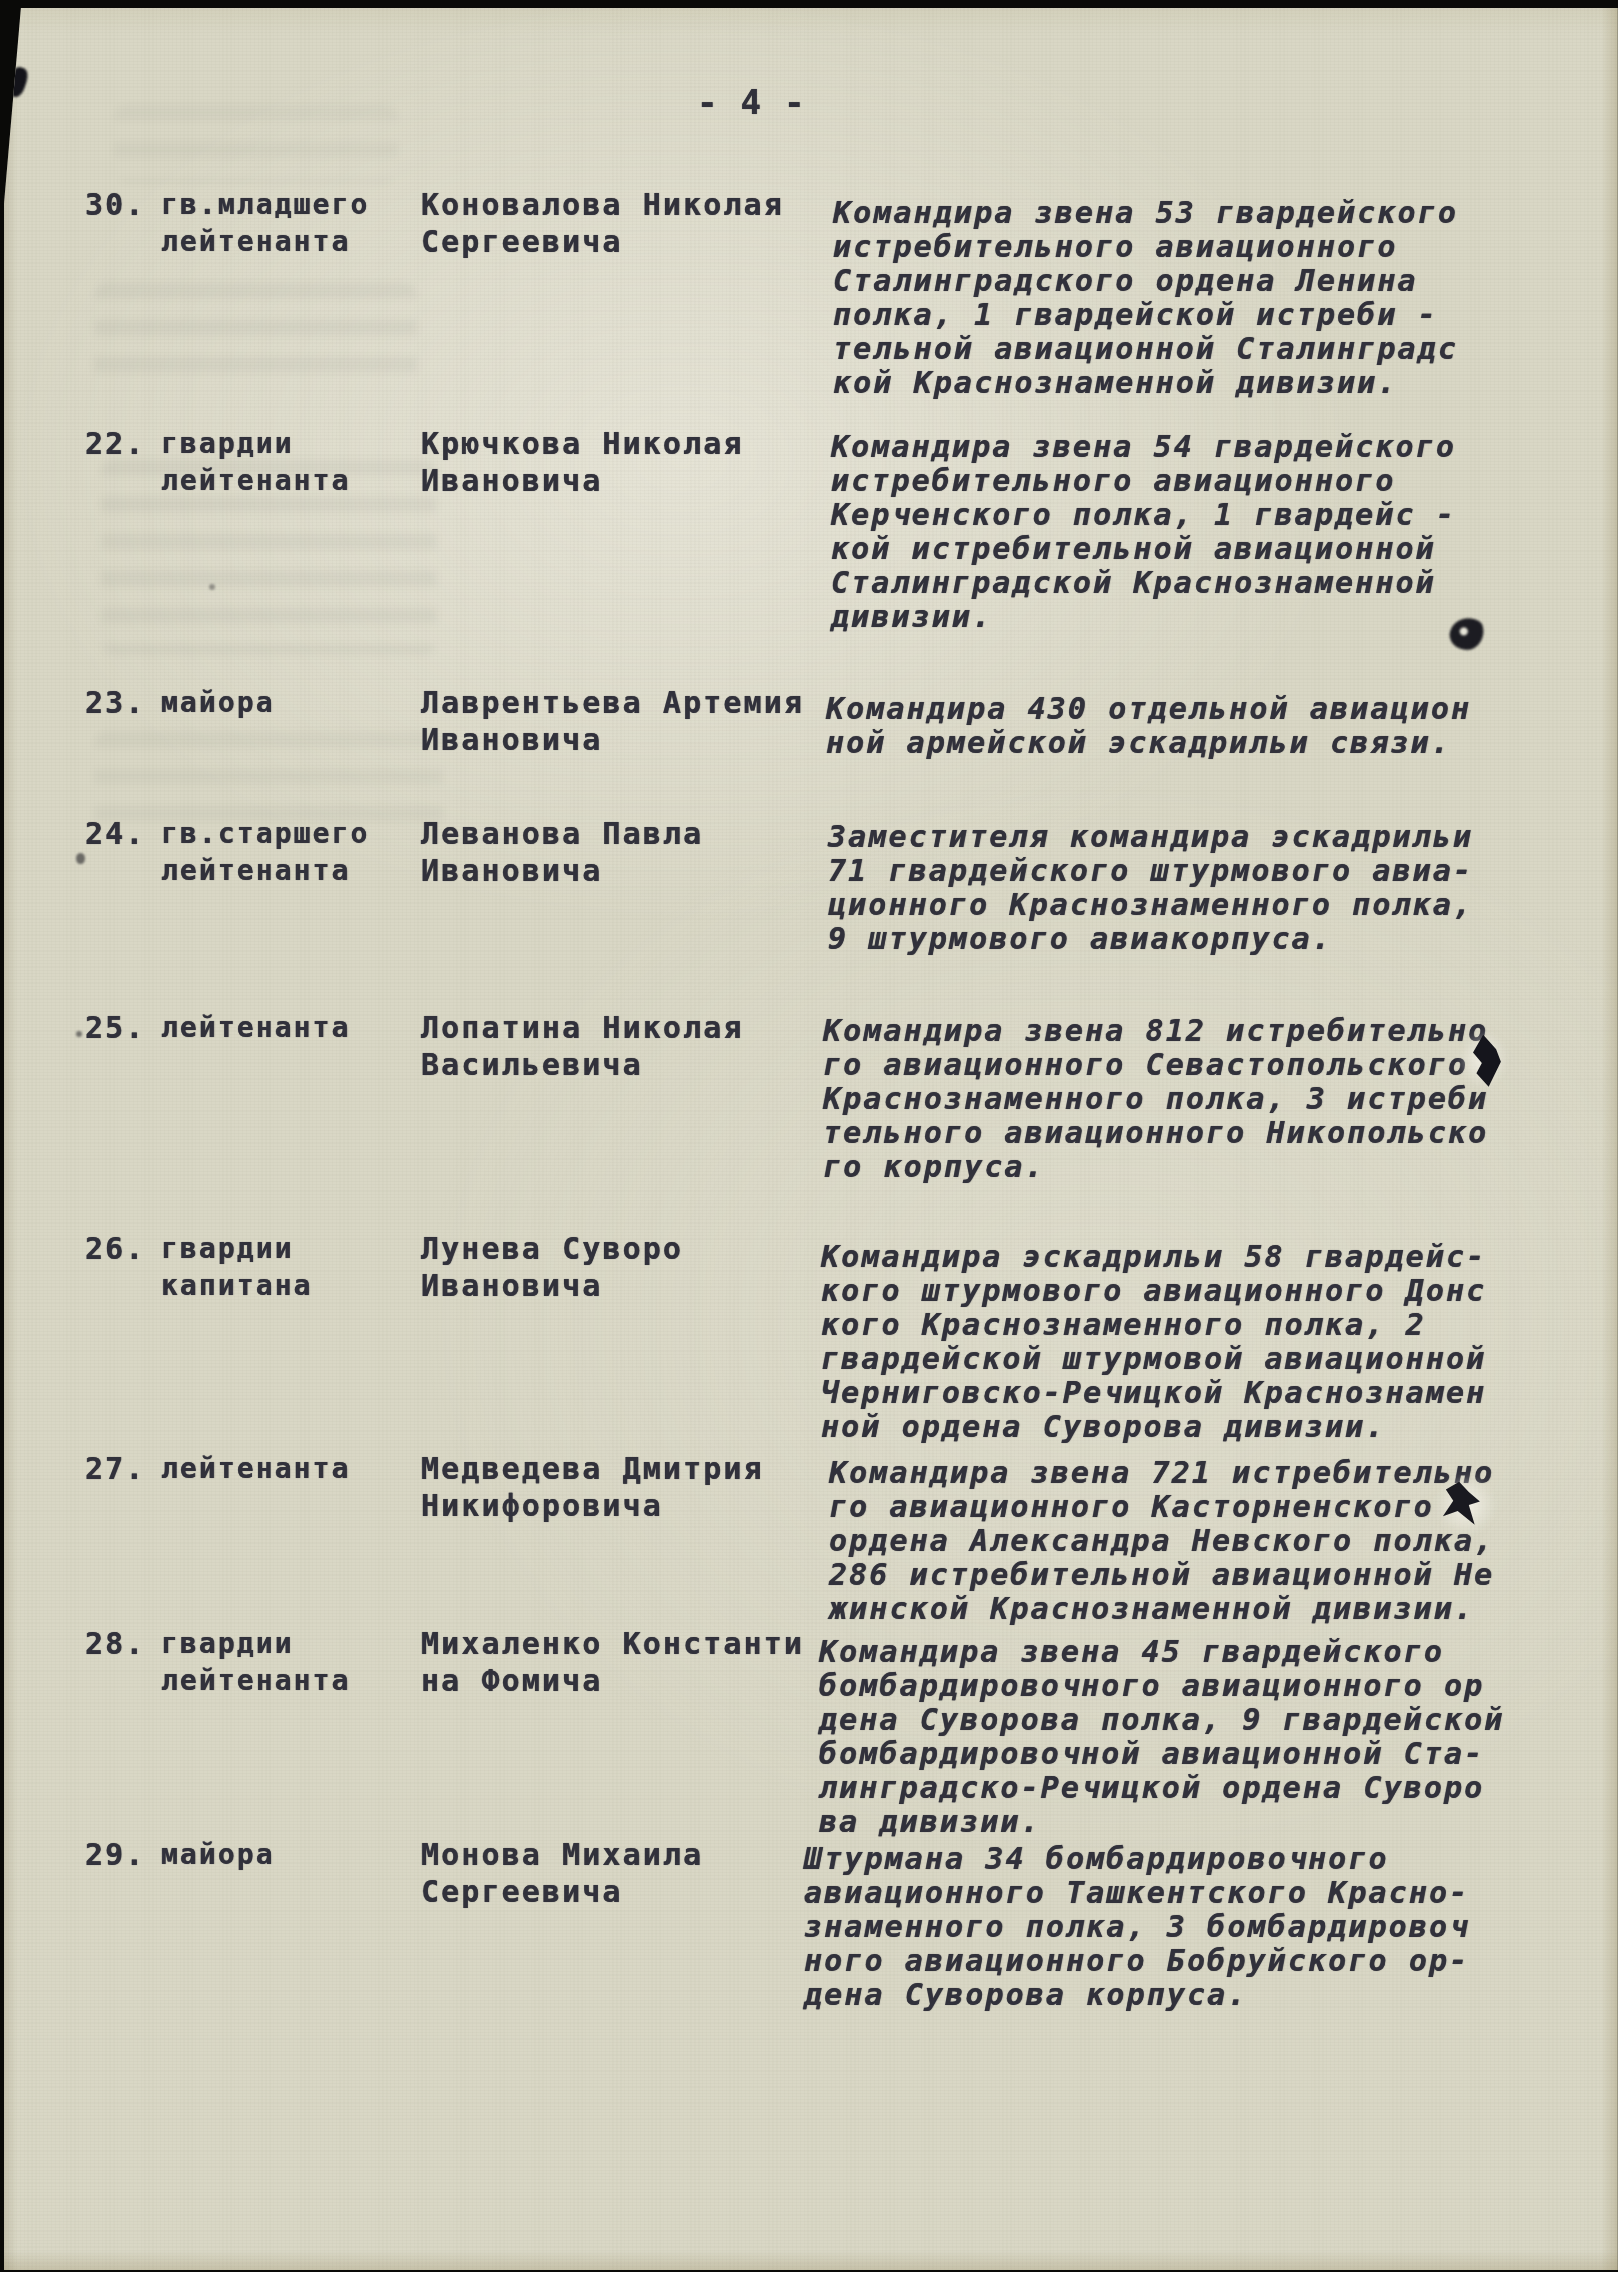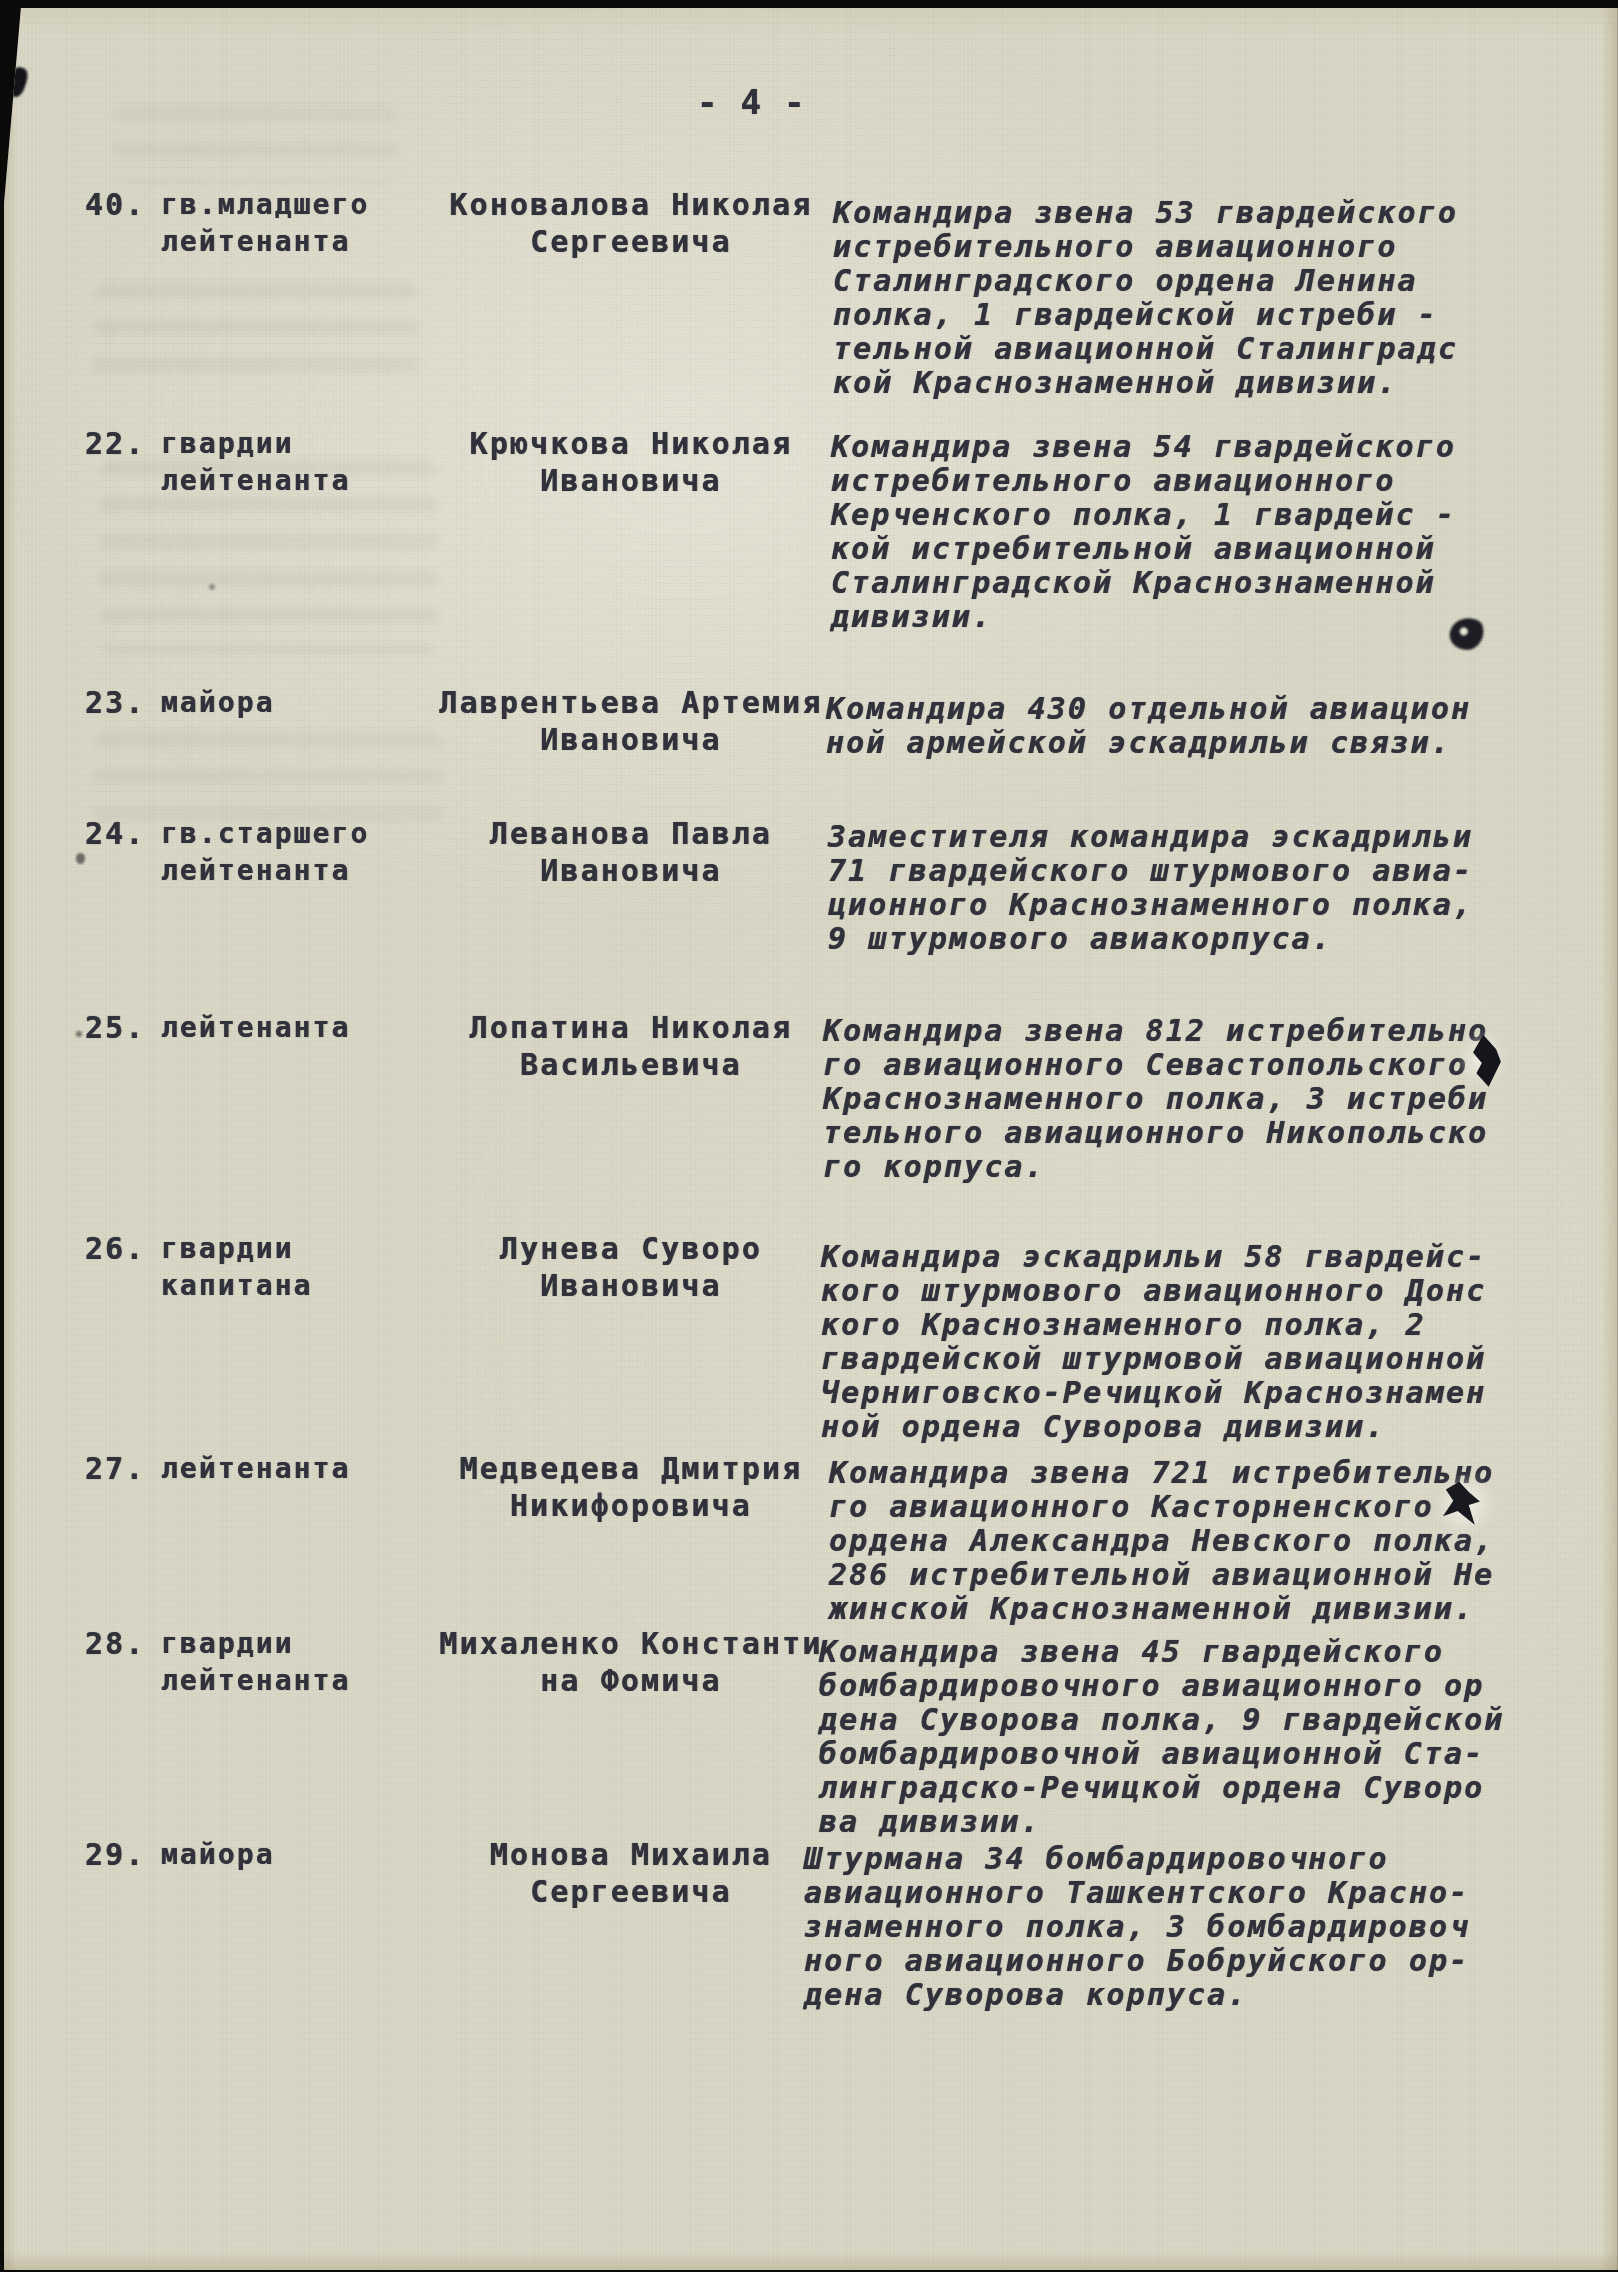--- a/index.html
+++ b/index.html
@@ -21,21 +21,21 @@
       repeating-linear-gradient(0deg, rgba(120,115,95,0.035) 0 1.3px, transparent 1.3px 3.2px),
       repeating-linear-gradient(90deg, rgba(120,115,95,0.030) 0 1.3px, transparent 1.3px 3.9px);}
   
   .text-layer{position:absolute;inset:0;color:#31313b;font-weight:bold;filter:blur(0.4px);}
   .cell{position:absolute;white-space:pre-line;
         text-shadow:0.4px 0.4px 0.8px rgba(47,47,58,0.80), -0.3px 0 0.6px rgba(47,47,58,0.35);}
   .pagenum{left:693px;top:74px;font-size:34px;letter-spacing:1.3px;}
   .row{position:absolute;left:0;width:1619px;height:0;}
   .num {left:81px;width:78px;font-size:30px;line-height:37px;letter-spacing:2.1px;}
   .rank{left:157px;width:278px;font-size:28px;line-height:37px;letter-spacing:2.1px;}
-  .name{left:417px;width:420px;font-size:30px;line-height:37px;letter-spacing:2.1px;text-align:center;}
+  .name{left:417px;width:420px;font-size:30px;line-height:37px;letter-spacing:2.1px;}
   .desc{width:749px;font-size:30px;line-height:34px;letter-spacing:2.1px;font-style:italic;}
   
   .ghost{position:absolute;filter:blur(3.9px);opacity:0.5;pointer-events:none;border-radius:13px;
     background:repeating-linear-gradient(to bottom, rgba(98,104,98,0.14) 0 15.5px, rgba(98,104,98,0) 15.5px 37px);}
   
   .blot{position:absolute;pointer-events:none;}
   #blot-a{left:1446px;top:610px;width:35px;height:32px;filter:blur(0.8px);
     background:radial-gradient(circle at 38% 45%, #e7e5d8 0 13%, #1c1c22 16% 68%, rgba(28,28,34,0) 72%);
     border-radius:58% 42% 55% 45%;transform:rotate(14deg);}
   #blot-b-halo{left:1450px;top:1018px;width:58px;height:67px;filter:blur(3.2px);
@@ -61,21 +61,21 @@
 
     <div class="ghost" style="left:110px;top:97px;width:284px;height:78px;opacity:0.35;"></div>
     <div class="ghost" style="left:90px;top:275px;width:323px;height:100px;"></div>
     <div class="ghost" style="left:97px;top:452px;width:336px;height:194px;"></div>
     <div class="ghost" style="left:90px;top:724px;width:349px;height:97px;opacity:0.4;"></div>
 
     <div class="text-layer">
       <div class="cell pagenum">- 4 -</div>
 
       <div class="row" style="top:178px">
-        <div class="cell num">40.</div>
+        <div class="cell num">30.</div>
         <div class="cell rank">гв.младшего
 лейтенанта</div>
         <div class="cell name">Коновалова Николая
 Сергеевича</div>
         <div class="cell desc" style="left:829px;top:10.3px">Командира звена 53 гвардейского
 истребительного авиационного
 Сталинградского ордена Ленина
 полка, 1 гвардейской истреби -
 тельной авиационной Сталинградс
 кой Краснознаменной дивизии.</div>

